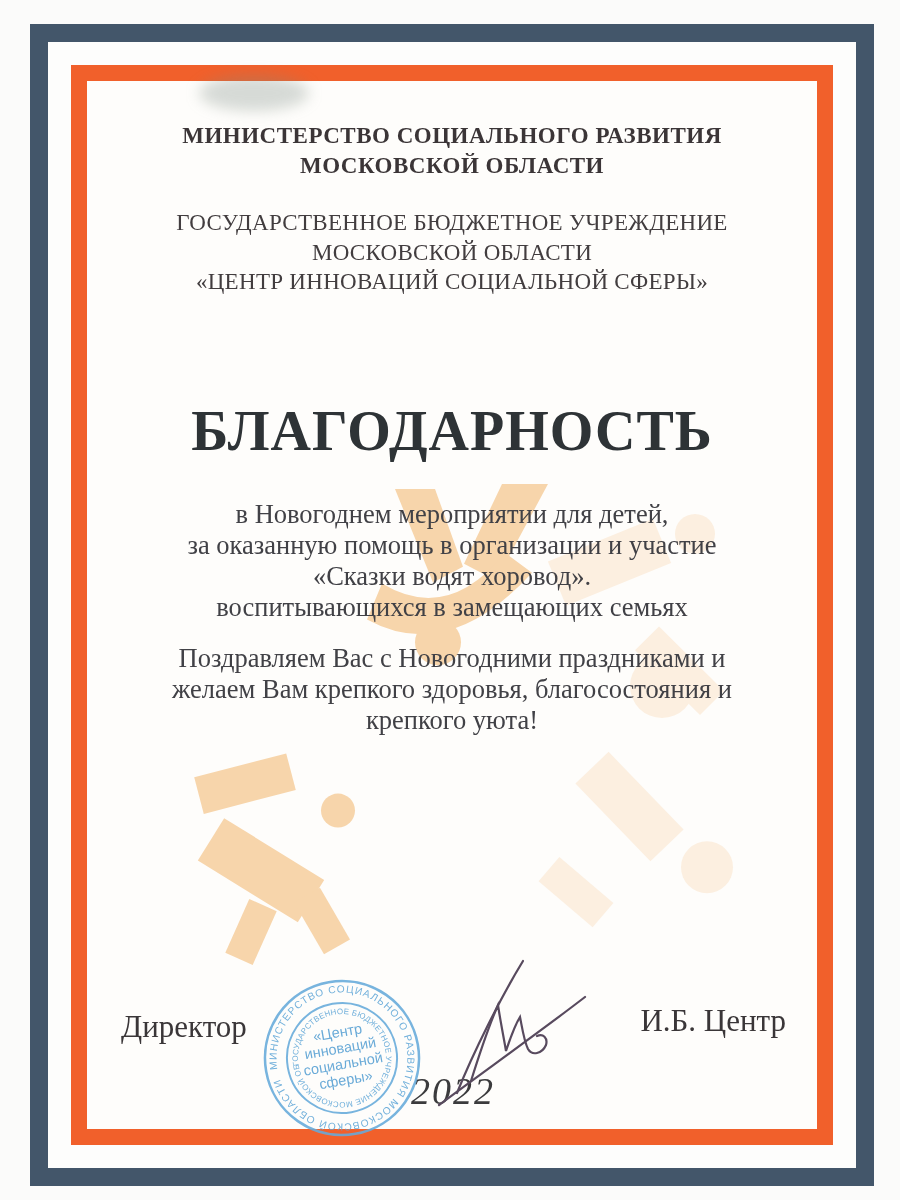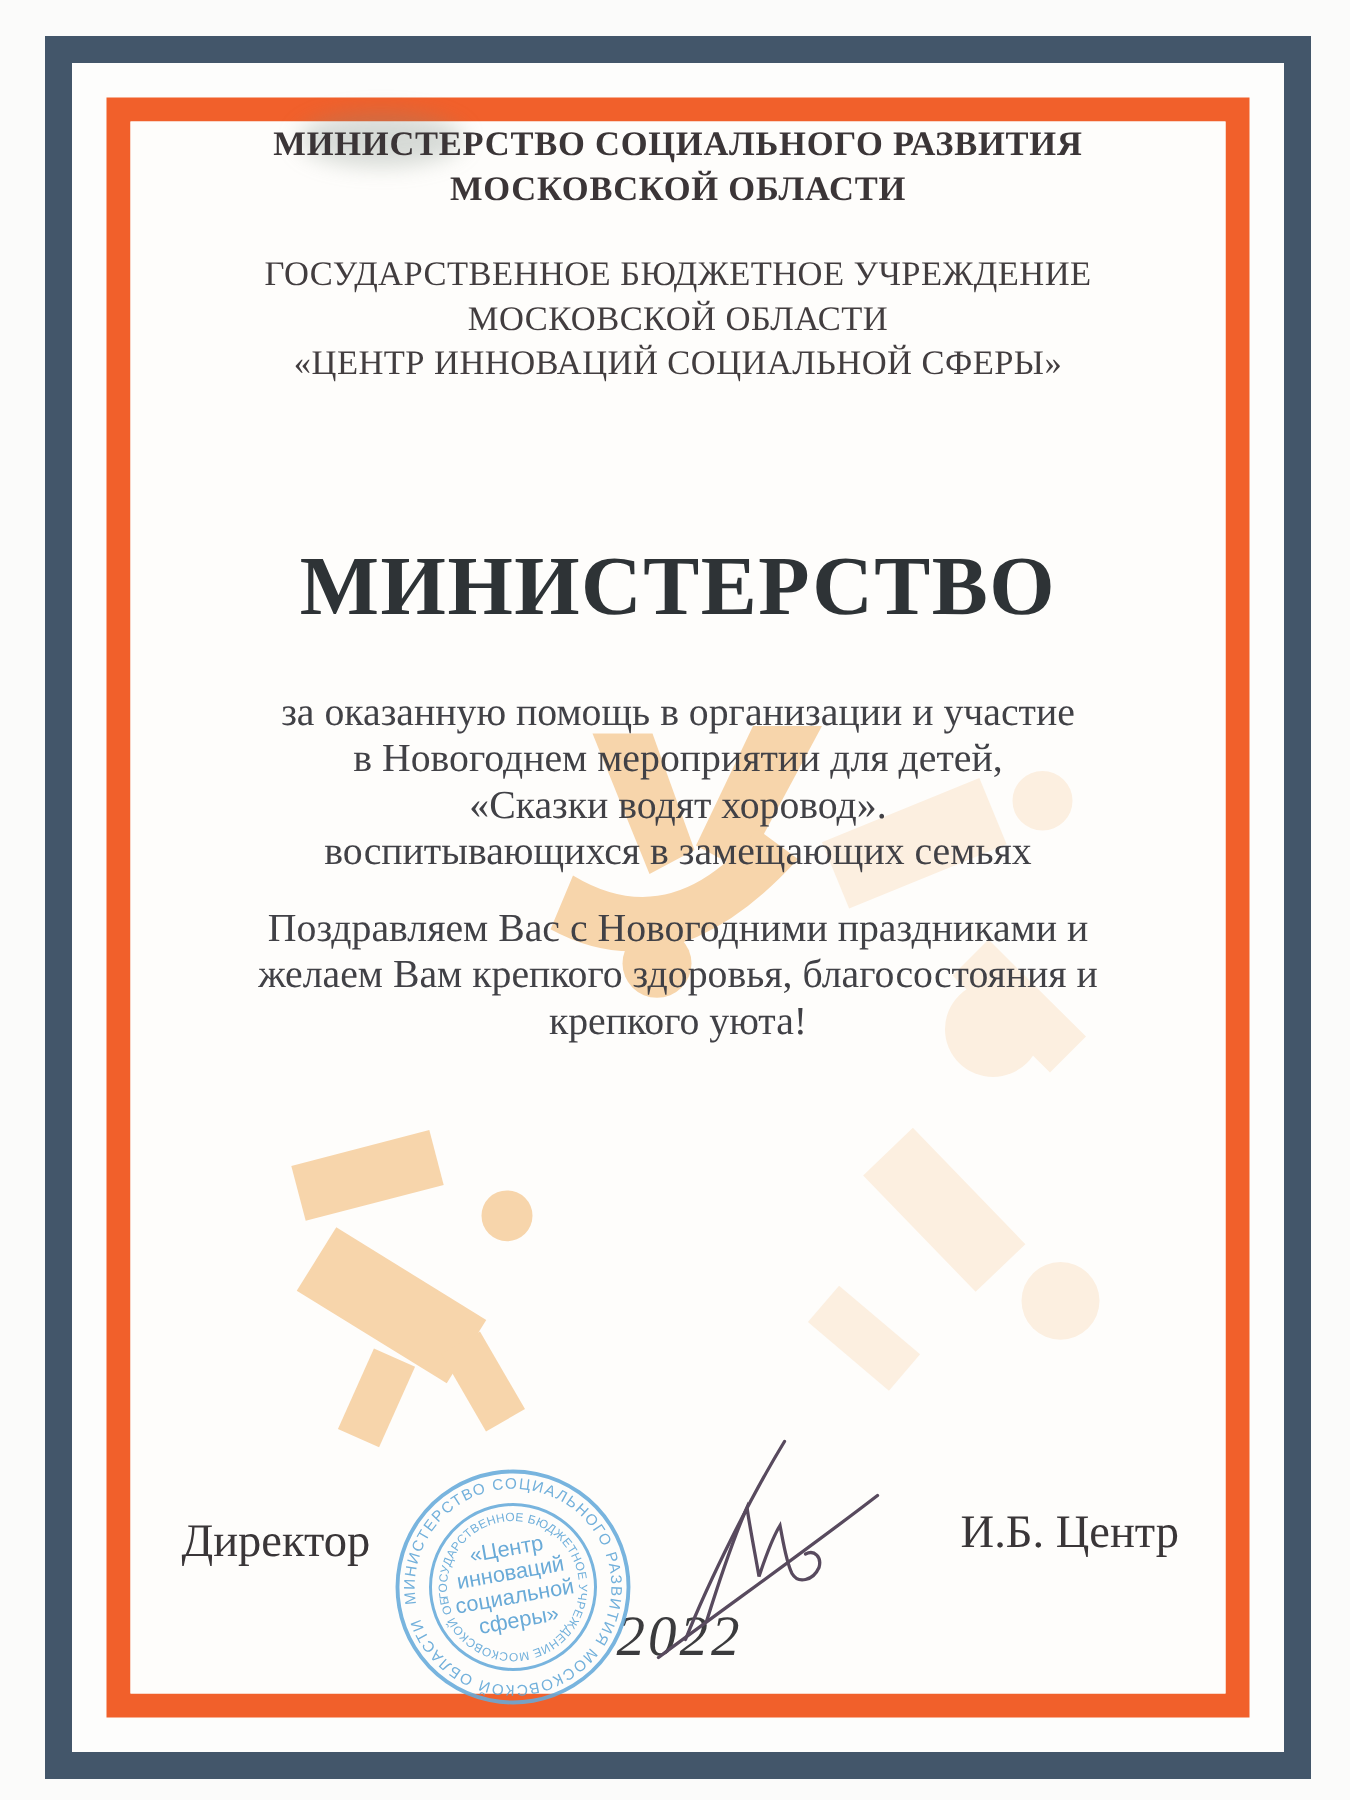--- a/index.html
+++ b/index.html
@@ -21,21 +21,21 @@
     position: relative; width: 100%; height: 100%;
     background: #fefdfb;
     color: #3c383a;
   }
   .watermarks { position: absolute; left:0; top:0; width:100%; height:100%; z-index: 1; }
   .smudge {
     position: absolute; left: 112px; top: -6px; width: 110px; height: 36px;
     background: rgba(122,138,128,0.30); border-radius: 50%;
     filter: blur(7px); z-index: 1;
   }
-  .content { position: relative; z-index: 2; text-align: center; }
+  .content { position: relative; z-index: 2; text-align: center; padding-top: 40px; }
   .ministry {
     font-weight: bold; font-size: 23px; line-height: 30px;
     letter-spacing: 0.5px; color: #3b3537;
   }
   .institution {
     margin-top: 27px; font-size: 23px; line-height: 29.5px;
     letter-spacing: 0.3px; color: #423d3f;
   }
   .title {
     margin-top: 102px; font-size: 56px; line-height: 64px;
@@ -111,24 +111,24 @@
           <div class="content">
             <div class="ministry">
               <div>МИНИСТЕРСТВО СОЦИАЛЬНОГО РАЗВИТИЯ</div>
               <div>МОСКОВСКОЙ ОБЛАСТИ</div>
             </div>
             <div class="institution">
               <div>ГОСУДАРСТВЕННОЕ БЮДЖЕТНОЕ УЧРЕЖДЕНИЕ</div>
               <div>МОСКОВСКОЙ ОБЛАСТИ</div>
               <div>«ЦЕНТР ИННОВАЦИЙ СОЦИАЛЬНОЙ СФЕРЫ»</div>
             </div>
-            <div class="title">МИНИСТЕРСТВО</div>
+            <div class="title">БЛАГОДАРНОСТЬ</div>
             <div class="para para-citation">
+              <div>в Новогоднем мероприятии для детей,</div>
               <div>за оказанную помощь в организации и участие</div>
-              <div>в Новогоднем мероприятии для детей,</div>
               <div>«Сказки водят хоровод».</div>
               <div>воспитывающихся в замещающих семьях</div>
             </div>
             <div class="para para-greeting">
               <div>Поздравляем Вас с Новогодними праздниками и</div>
               <div>желаем Вам крепкого здоровья, благосостояния и</div>
               <div>крепкого уюта!</div>
             </div>
           </div>
 

